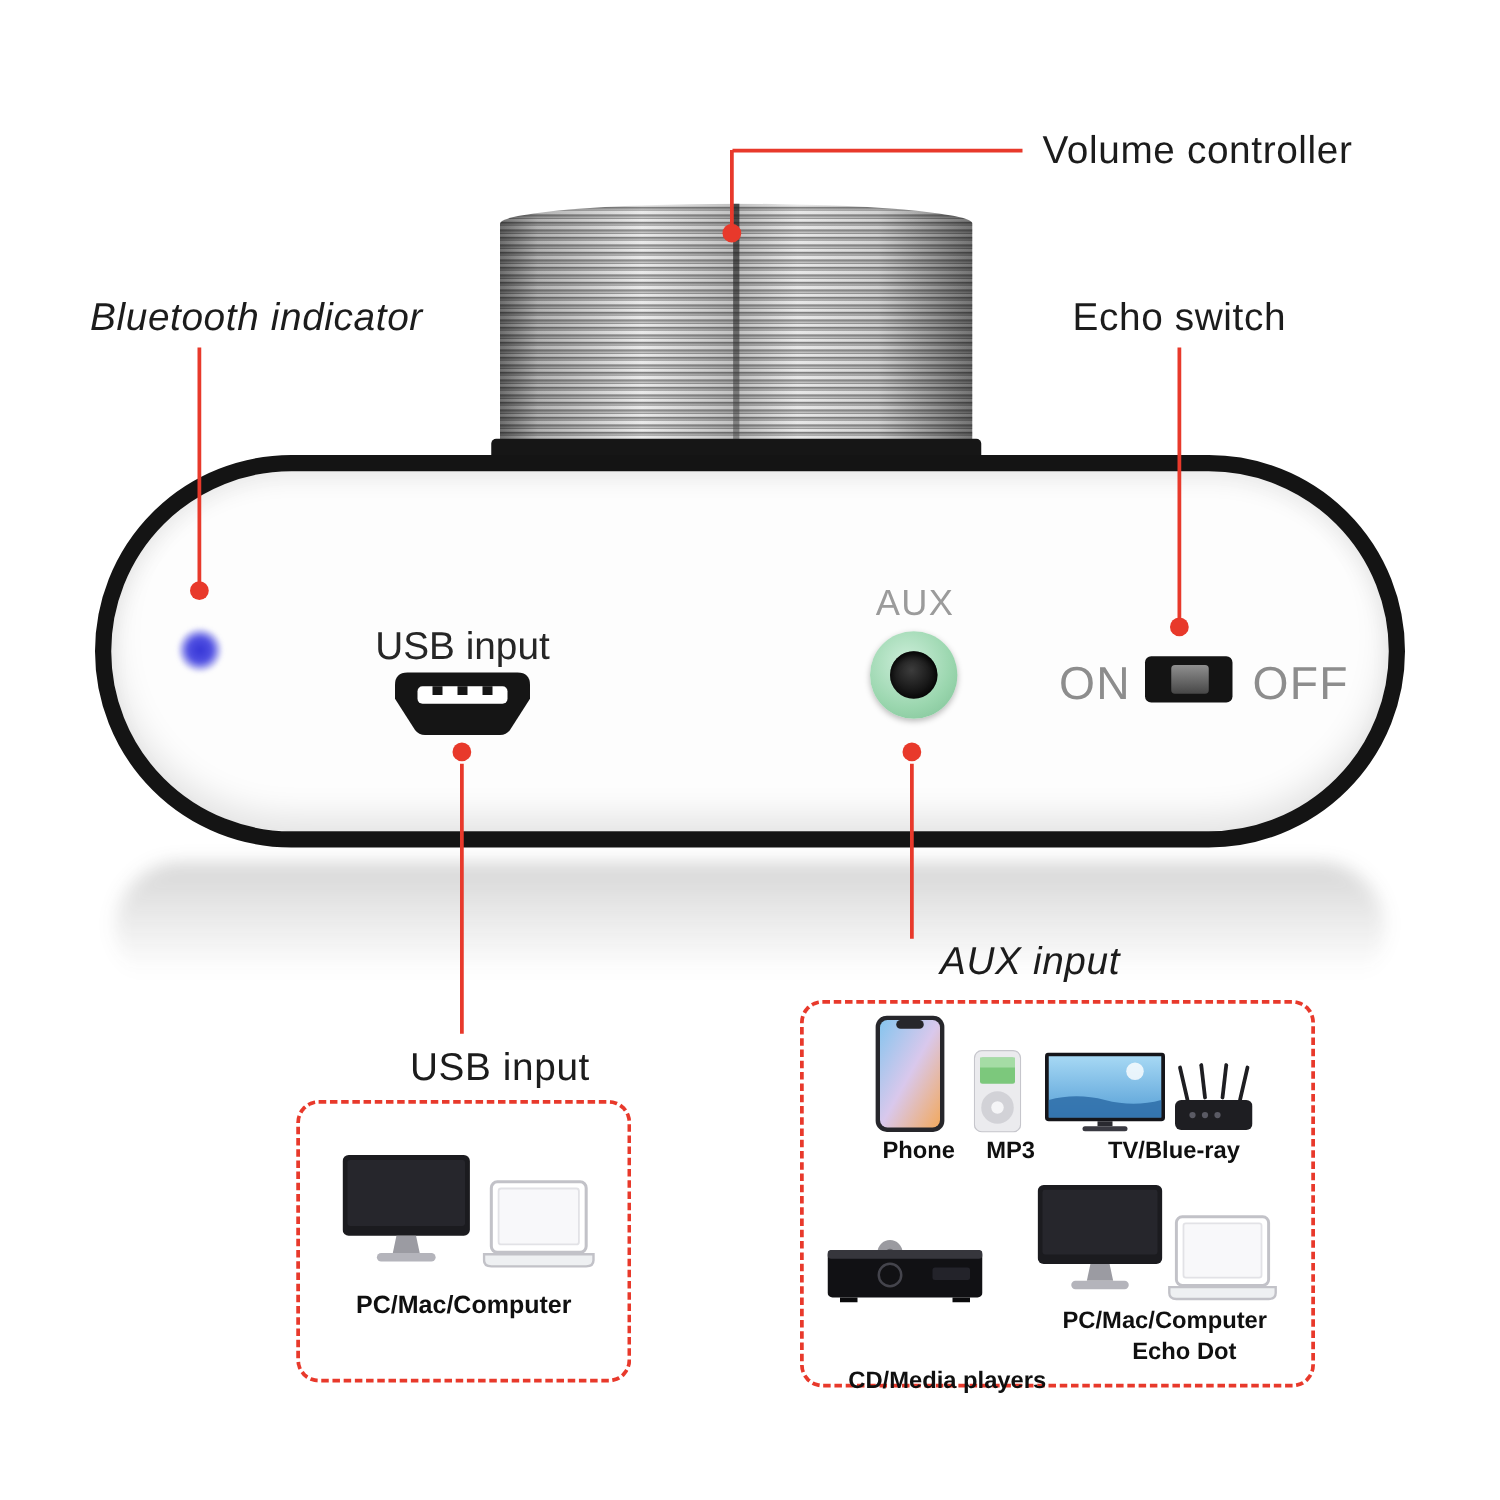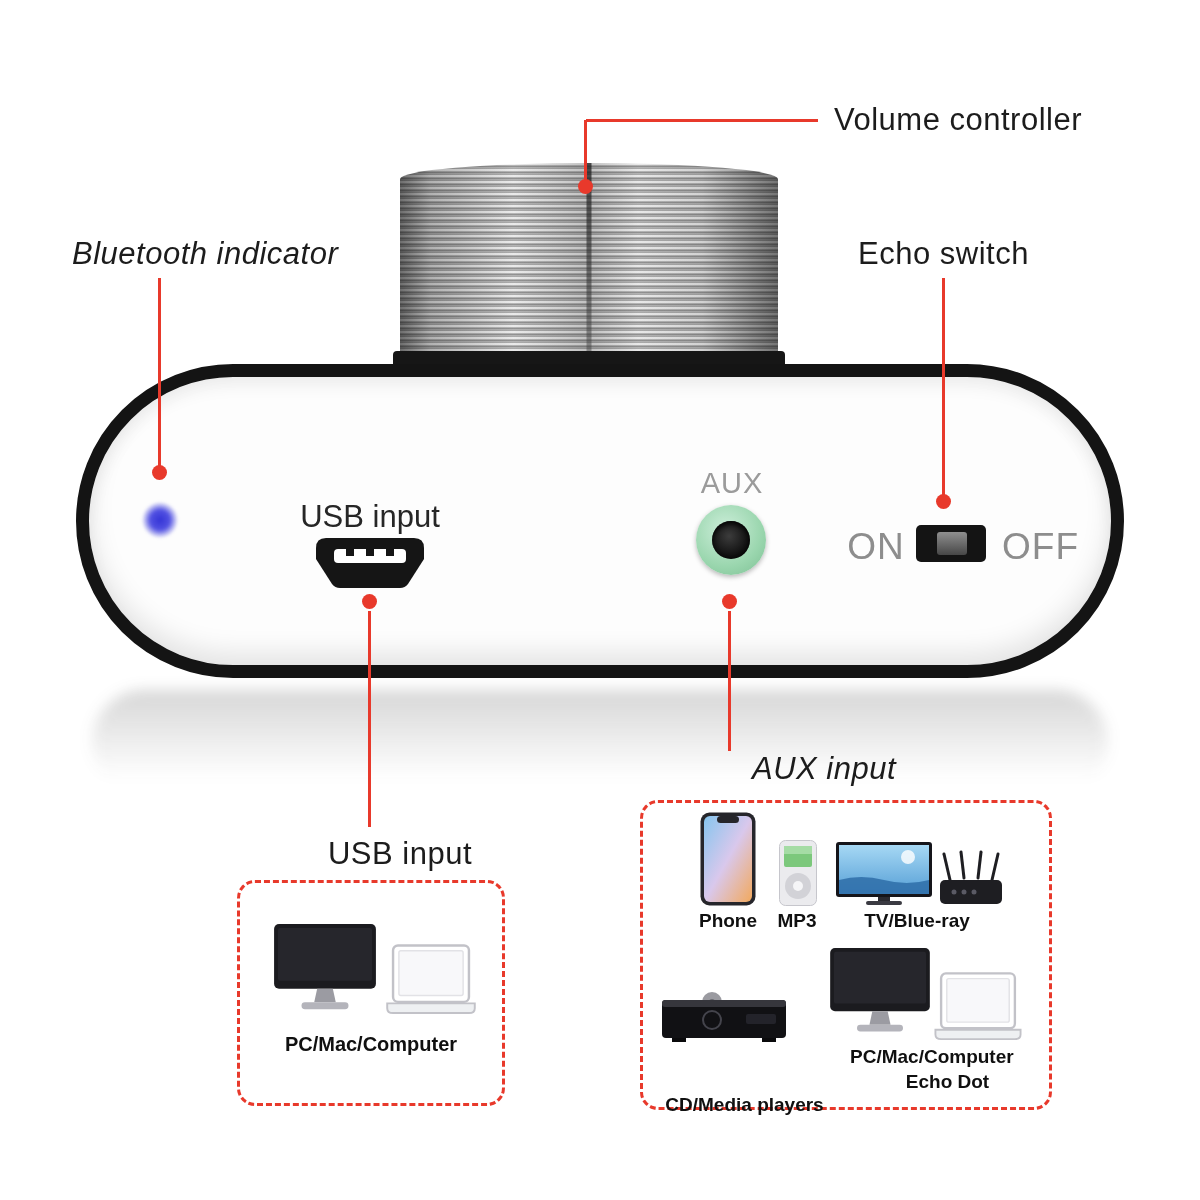--- a/index.html
+++ b/index.html
@@ -78,21 +78,21 @@
     position:absolute; left:916px; top:525px; width:70px; height:37px;
     background:#141414; border-radius:5px;
   }
   #power-switch-knob {
     position:absolute; left:21px; top:7px; width:30px; height:23px; border-radius:3px;
     background:linear-gradient(180deg, #8f8f8f, #474747);
   }
 
   
   .box-caption { position:absolute; font-size:20px; font-weight:700; color:#101010; }
-  .item-label  { position:absolute; font-size:19px; font-weight:700; color:#101010; text-align:center; }
+  .item-label  { position:absolute; font-size:19px; font-weight:700; color:#101010; text-align:right; }
   .icon { position:absolute; }
   .icon svg { width:100%; height:100%; display:block; }
 </style>
 </head>
 <body>
 
 <svg width="0" height="0" style="position:absolute" aria-hidden="true">
   <defs>
     <linearGradient id="phoneGrad" x1="0" y1="0" x2="1" y2="1">
       <stop offset="0" stop-color="#86c5ee"></stop>

